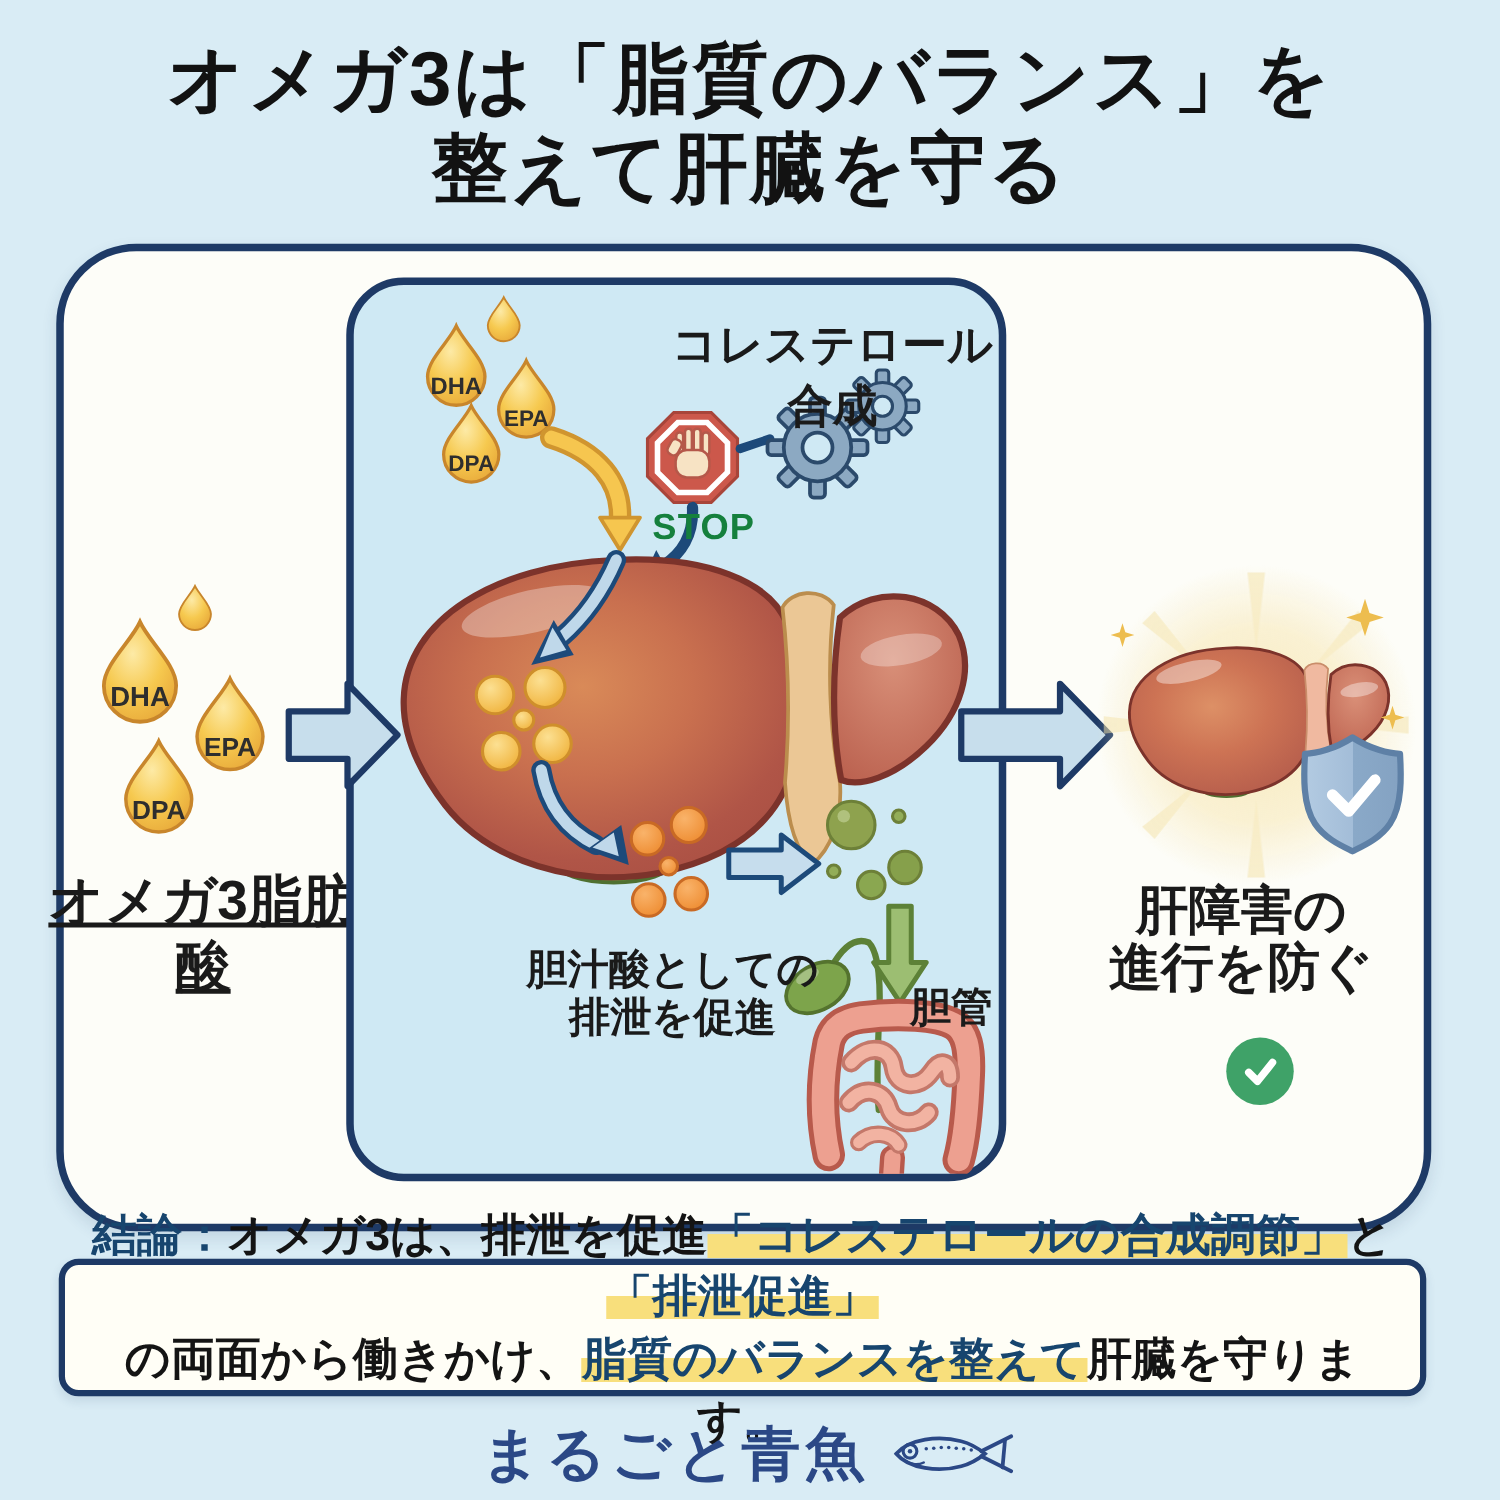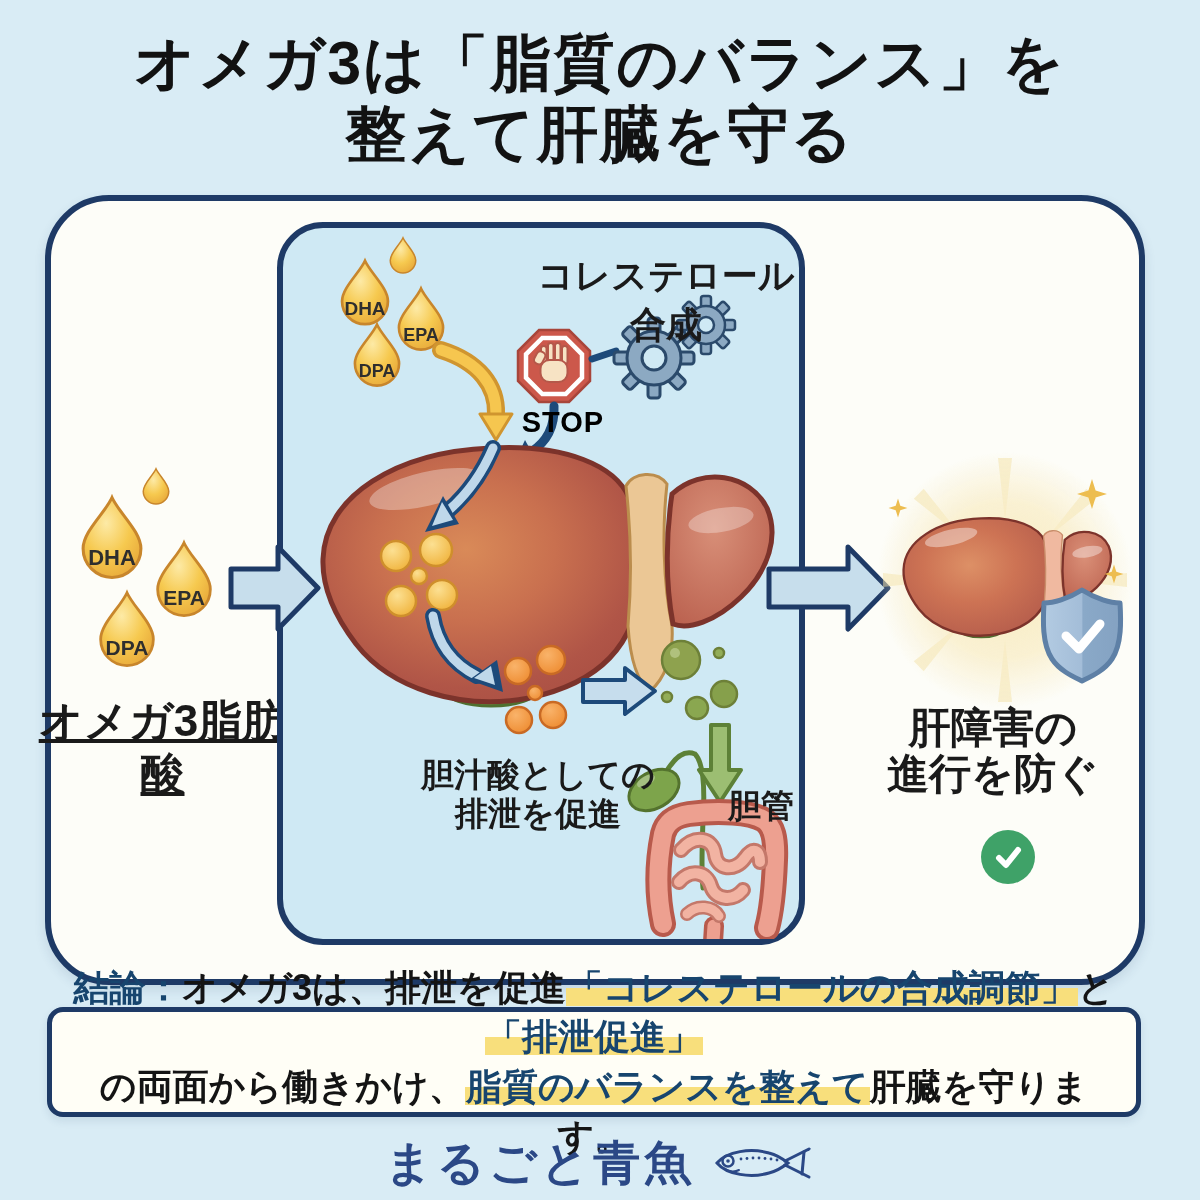--- a/index.html
+++ b/index.html
@@ -24,21 +24,21 @@
   }
   
   .inner-box{
     left:277px;top:222px;width:528px;height:723px;
     background:#cfe9f4;border:6px solid #1e3a66;border-radius:46px;
     box-sizing:border-box;
   }
   .inner-box > .abs{position:absolute;}
   .lbl{font-weight:900;text-align:center;color:#1a1a1a;}
   .panel-header{left:248px;top:24px;width:270px;font-size:36px;}
-  .stop-label{left:235px;top:178px;width:90px;font-size:29px;color:#000000;letter-spacing:1px;}
+  .stop-label{left:235px;top:178px;width:90px;font-size:29px;color:#15803d;letter-spacing:1px;}
   .regulate-label{left:312px;top:176px;width:180px;font-size:33px;}
   .bile-caption{left:130px;top:528px;width:250px;font-size:33px;line-height:1.18;}
   .duct-label{left:418px;top:508px;width:120px;font-size:33px;margin-top:48px;}
   
   .left-caption{left:35px;top:695px;width:255px;font-size:44px;line-height:1.2;text-decoration:underline;}
   
   .result-caption{left:853px;top:705px;width:280px;font-size:42px;line-height:1.1;}
   .check-circle{
     left:981px;top:830px;width:54px;height:54px;border-radius:50%;
     background:#3fa268;display:flex;align-items:center;justify-content:center;

